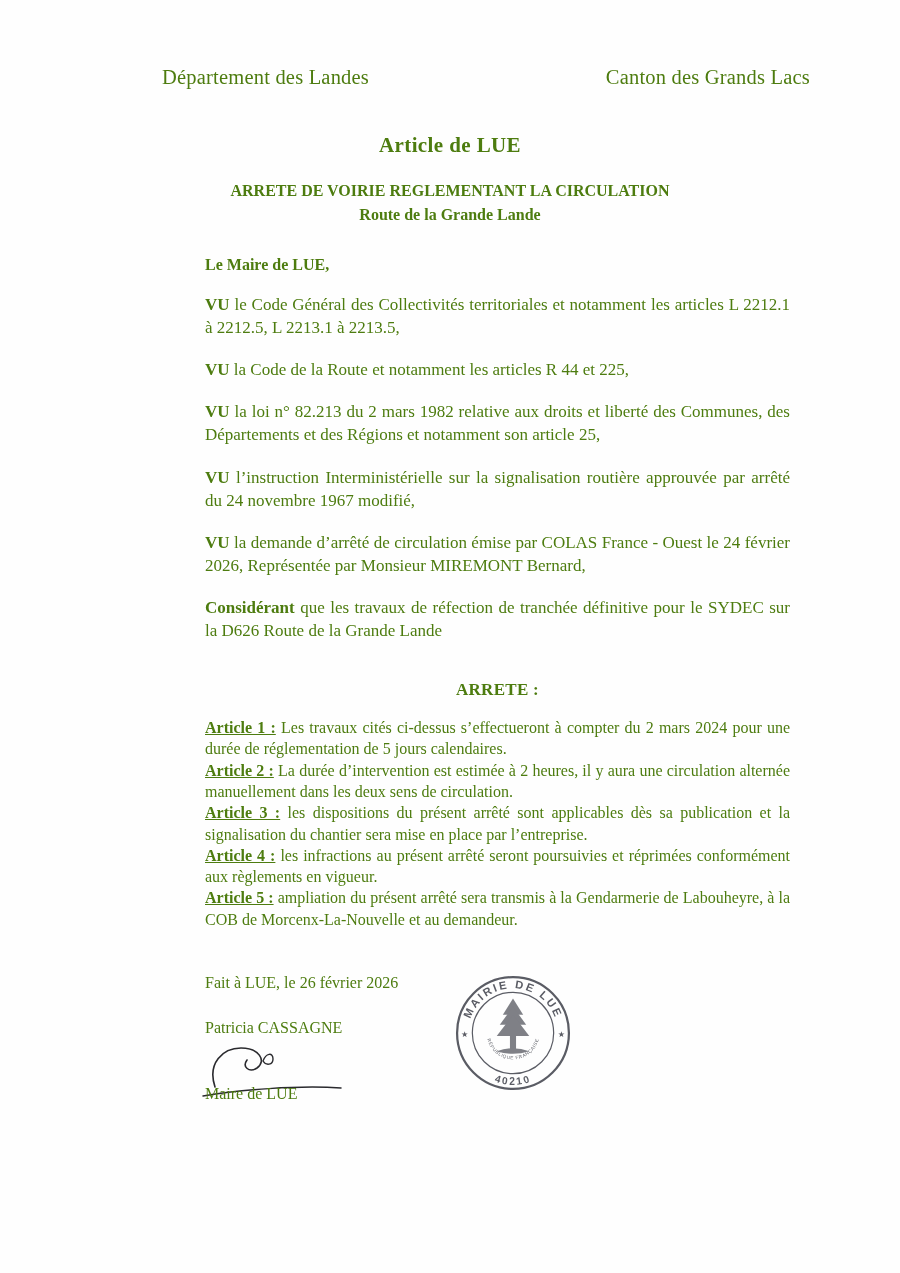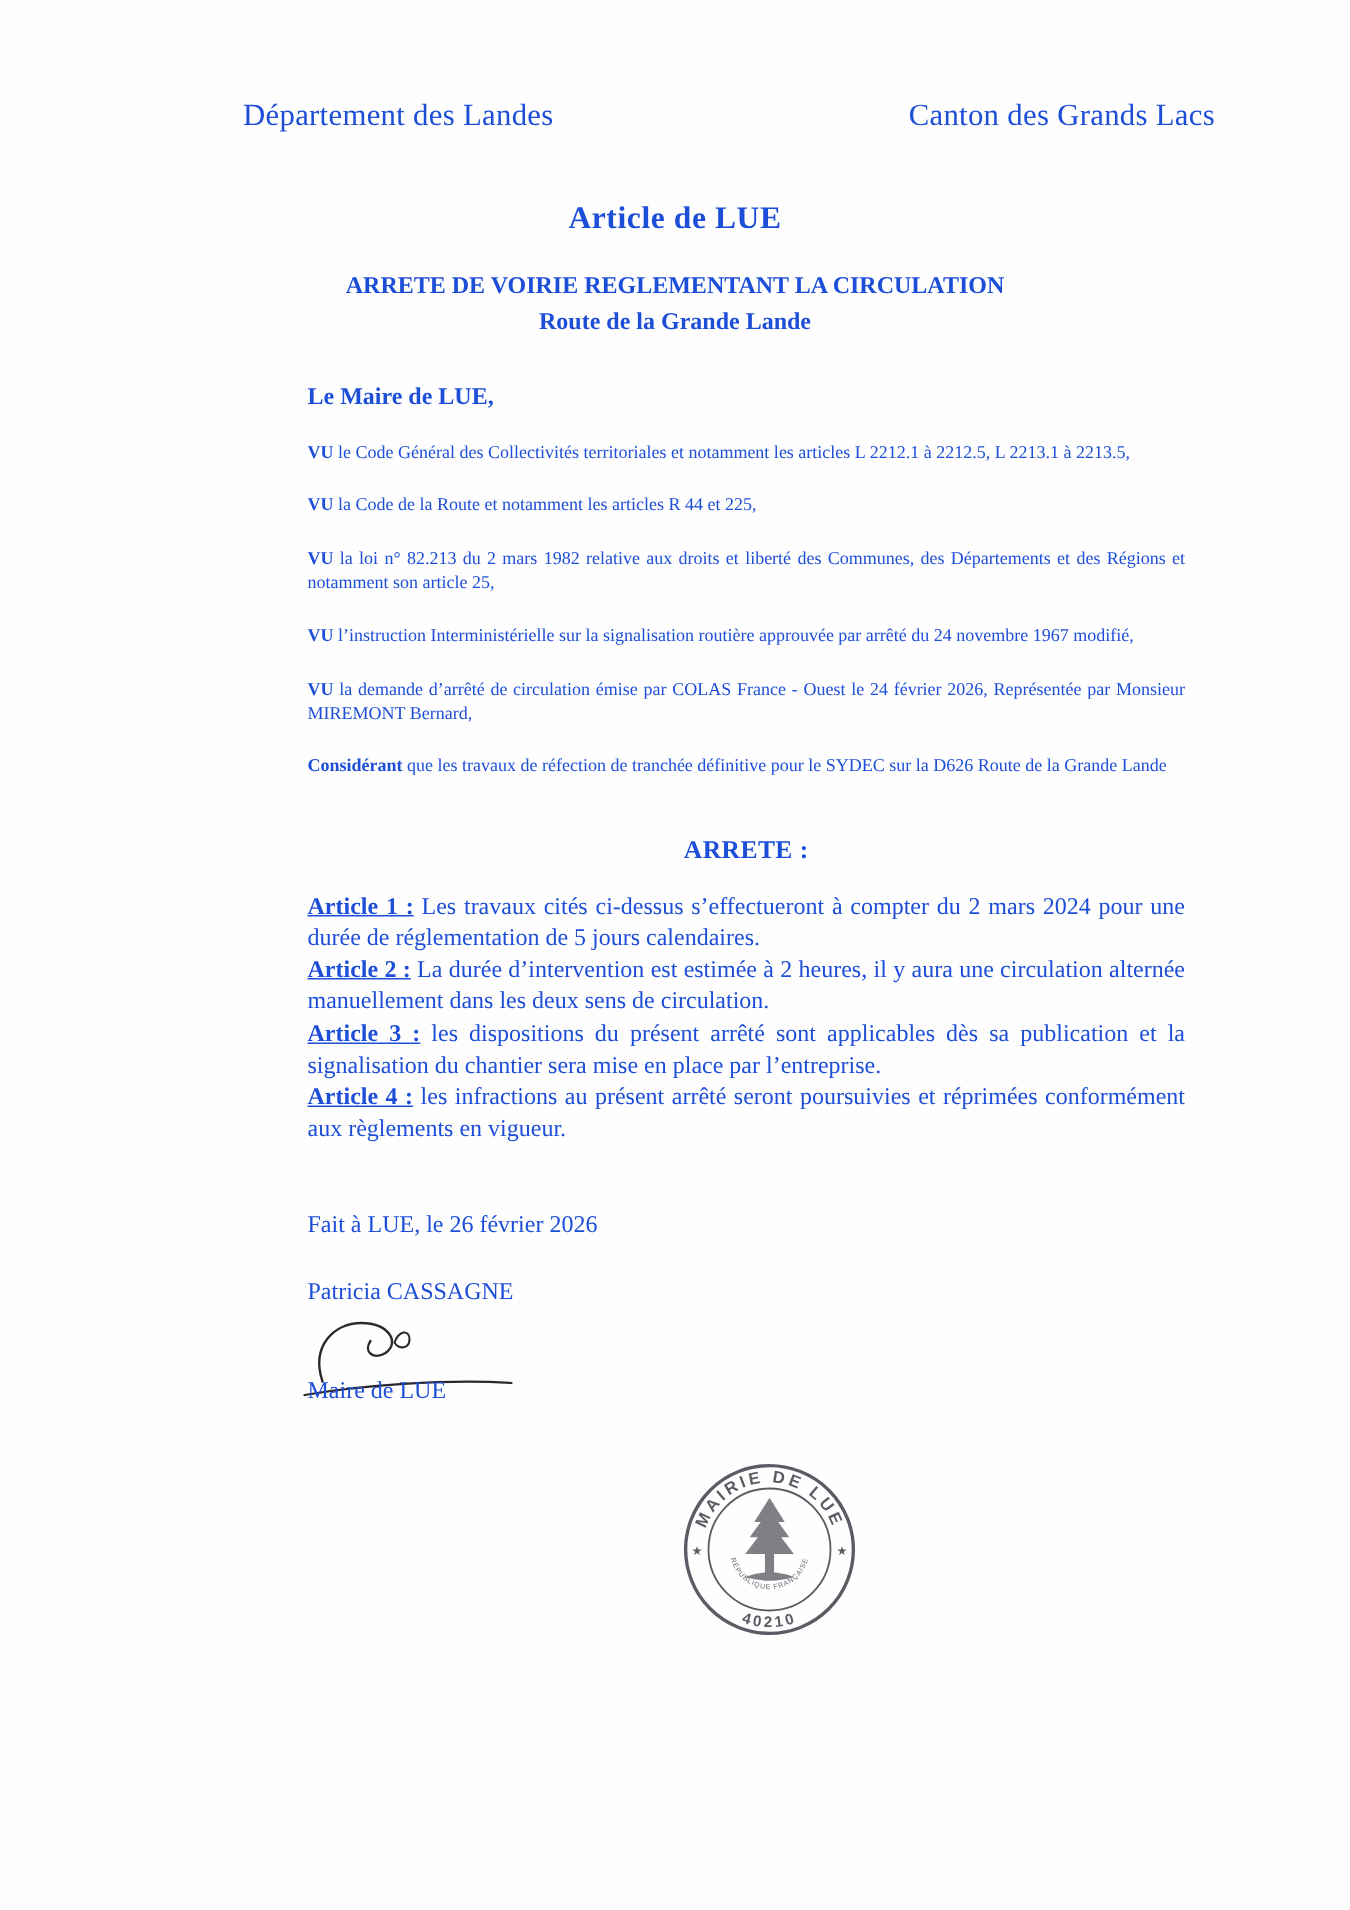--- a/index.html
+++ b/index.html
@@ -1,27 +1,27 @@
 <!DOCTYPE html>
 <html><head>
 <meta charset="utf-8">
 <style>
   * { margin:0; padding:0; box-sizing:border-box; }
   html,body { background:#e9e9e9; }
   .page {
     width:900px; height:1273px; margin:0 auto; position:relative;
-    background:#fefefe; color:#1d4ed8; overflow:hidden;
+    background:#fefefe; color:#4d7c0f; overflow:hidden;
     font-family:"Liberation Serif","DejaVu Serif",serif;
   }
   .header-row { display:flex; justify-content:space-between; padding:66px 90px 0 162px; font-size:20.5px; letter-spacing:.2px; }
   .doc-title { text-align:center; margin-top:44px; font-size:21px; font-weight:700; letter-spacing:.4px; }
   .doc-subtitle { text-align:center; margin-top:21px; font-size:16px; font-weight:700; line-height:1.5; }
   .content { padding:0 110px 0 205px; }
   .salutation { margin-top:29px; font-size:16px; font-weight:700; }
-  p.para { margin-top:19px; font-size:12px; line-height:1.36; text-align:justify; }
+  p.para { margin-top:19px; font-size:17px; line-height:1.36; text-align:justify; }
   .lead { font-weight:700; }
   .decree-heading { text-align:center; font-weight:700; font-size:17px; margin-top:38px; letter-spacing:.3px; }
   .articles { margin-top:17px; }
   p.article { font-size:16px; line-height:1.33; text-align:justify; }
   .article-label { font-weight:700; text-decoration:underline; }
   .place-date { margin-top:44px; font-size:16px; }
   .signatory-name { margin-top:27px; font-size:16px; }
   .signature-area { position:relative; height:96px; margin-top:4px; }
   .signatory-title { position:absolute; left:0; top:44px; font-size:16px; }
   .signature-mark { position:absolute; left:-4px; top:0; }
@@ -57,20 +57,21 @@
     <p class="para"><strong class="lead">VU</strong><span> la demande d’arrêté de circulation émise par COLAS France - Ouest le 24 février 2026, Représentée par Monsieur MIREMONT Bernard,</span></p>
     <p class="para"><strong class="lead">Considérant</strong><span> que les travaux de réfection de tranchée définitive pour le SYDEC sur la D626 Route de la Grande Lande</span></p>
 
     <div class="decree-heading">ARRETE :</div>
 
     <div class="articles">
       <p class="article"><strong class="article-label">Article 1 :</strong><span>  Les travaux cités ci-dessus s’effectueront à compter du 2 mars 2024 pour une durée de réglementation de 5 jours calendaires.</span></p>
       <p class="article"><strong class="article-label">Article 2 :</strong><span> La durée d’intervention est estimée à 2 heures, il y aura une circulation alternée manuellement dans les deux sens de circulation.</span></p>
       <p class="article"><strong class="article-label">Article 3 :</strong><span> les dispositions du présent arrêté sont applicables dès sa publication et la signalisation du chantier sera mise en place par l’entreprise.</span></p>
       <p class="article"><strong class="article-label">Article 4 :</strong><span> les infractions au présent arrêté seront poursuivies et réprimées conformément aux règlements en vigueur.</span></p>
+      <p class="article"><strong class="article-label">Article 5 :</strong><span> ampliation du présent arrêté sera transmis à la Gendarmerie de Labouheyre, à la COB de Morcenx-La-Nouvelle et au demandeur.</span></p>
     </div>
 
     <p class="place-date">Fait à LUE, le 26 février 2026</p>
 
     <p class="signatory-name">Patricia CASSAGNE</p>
 
     <div class="signature-area">
       <svg class="signature-mark" width="160" height="64" viewBox="0 0 160 64" aria-hidden="true">
         <path d="M14,46 C6,22 22,7 40,7 C58,7 66,20 56,27 C48,32 41,26 46,19" fill="none" stroke="#2a2a2e" stroke-width="1.6" stroke-linecap="round"></path>
         <path d="M62,20 c 3,-8 10,-9 10,-2 c 0,6 -7,7 -10,2" fill="none" stroke="#2a2a2e" stroke-width="1.4" stroke-linecap="round"></path>

